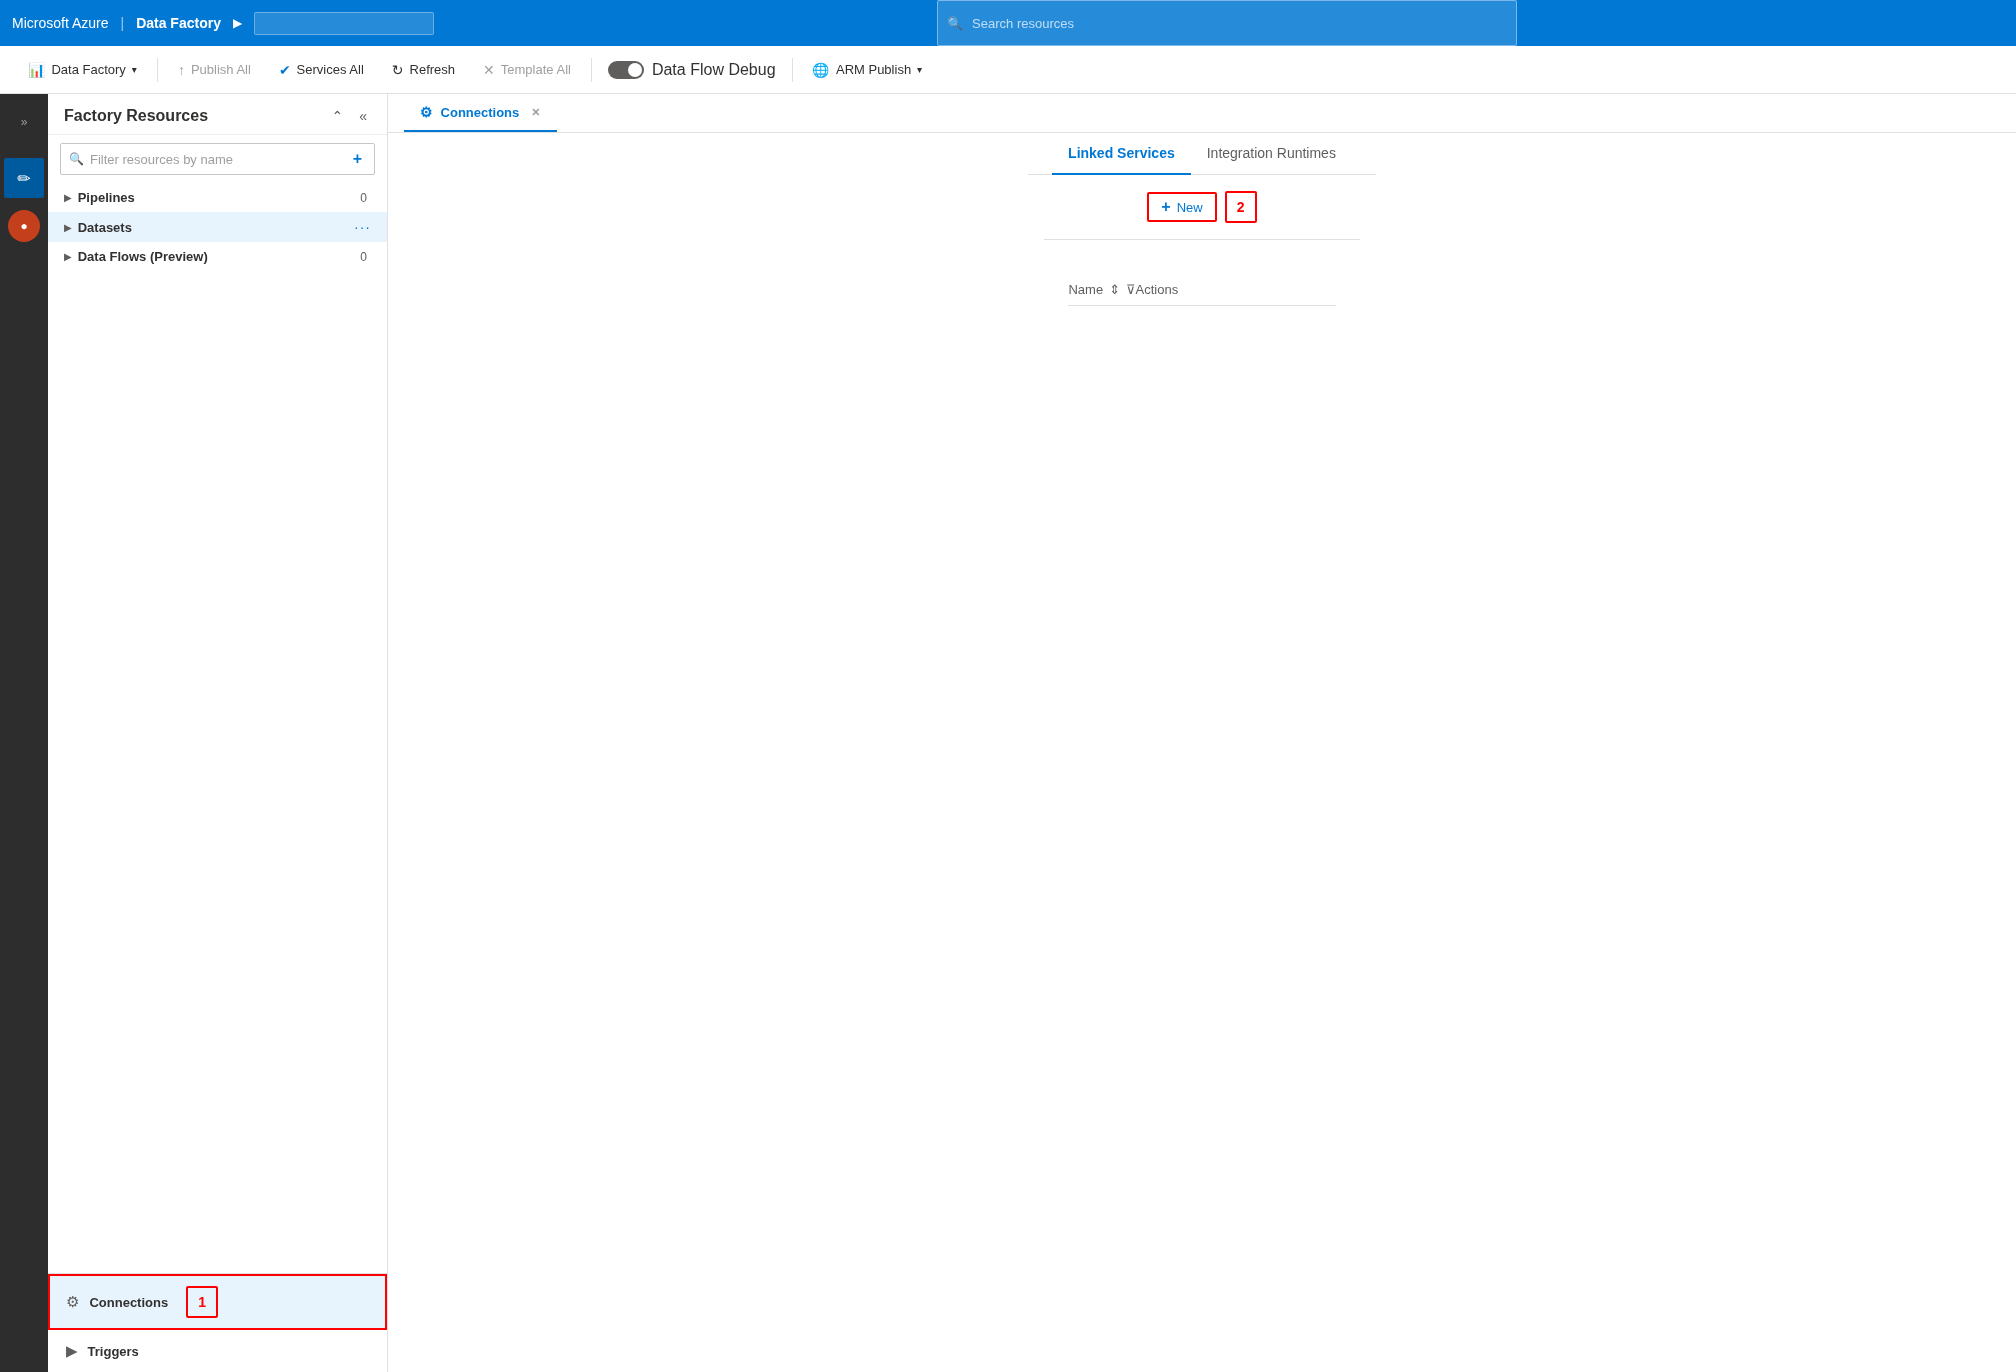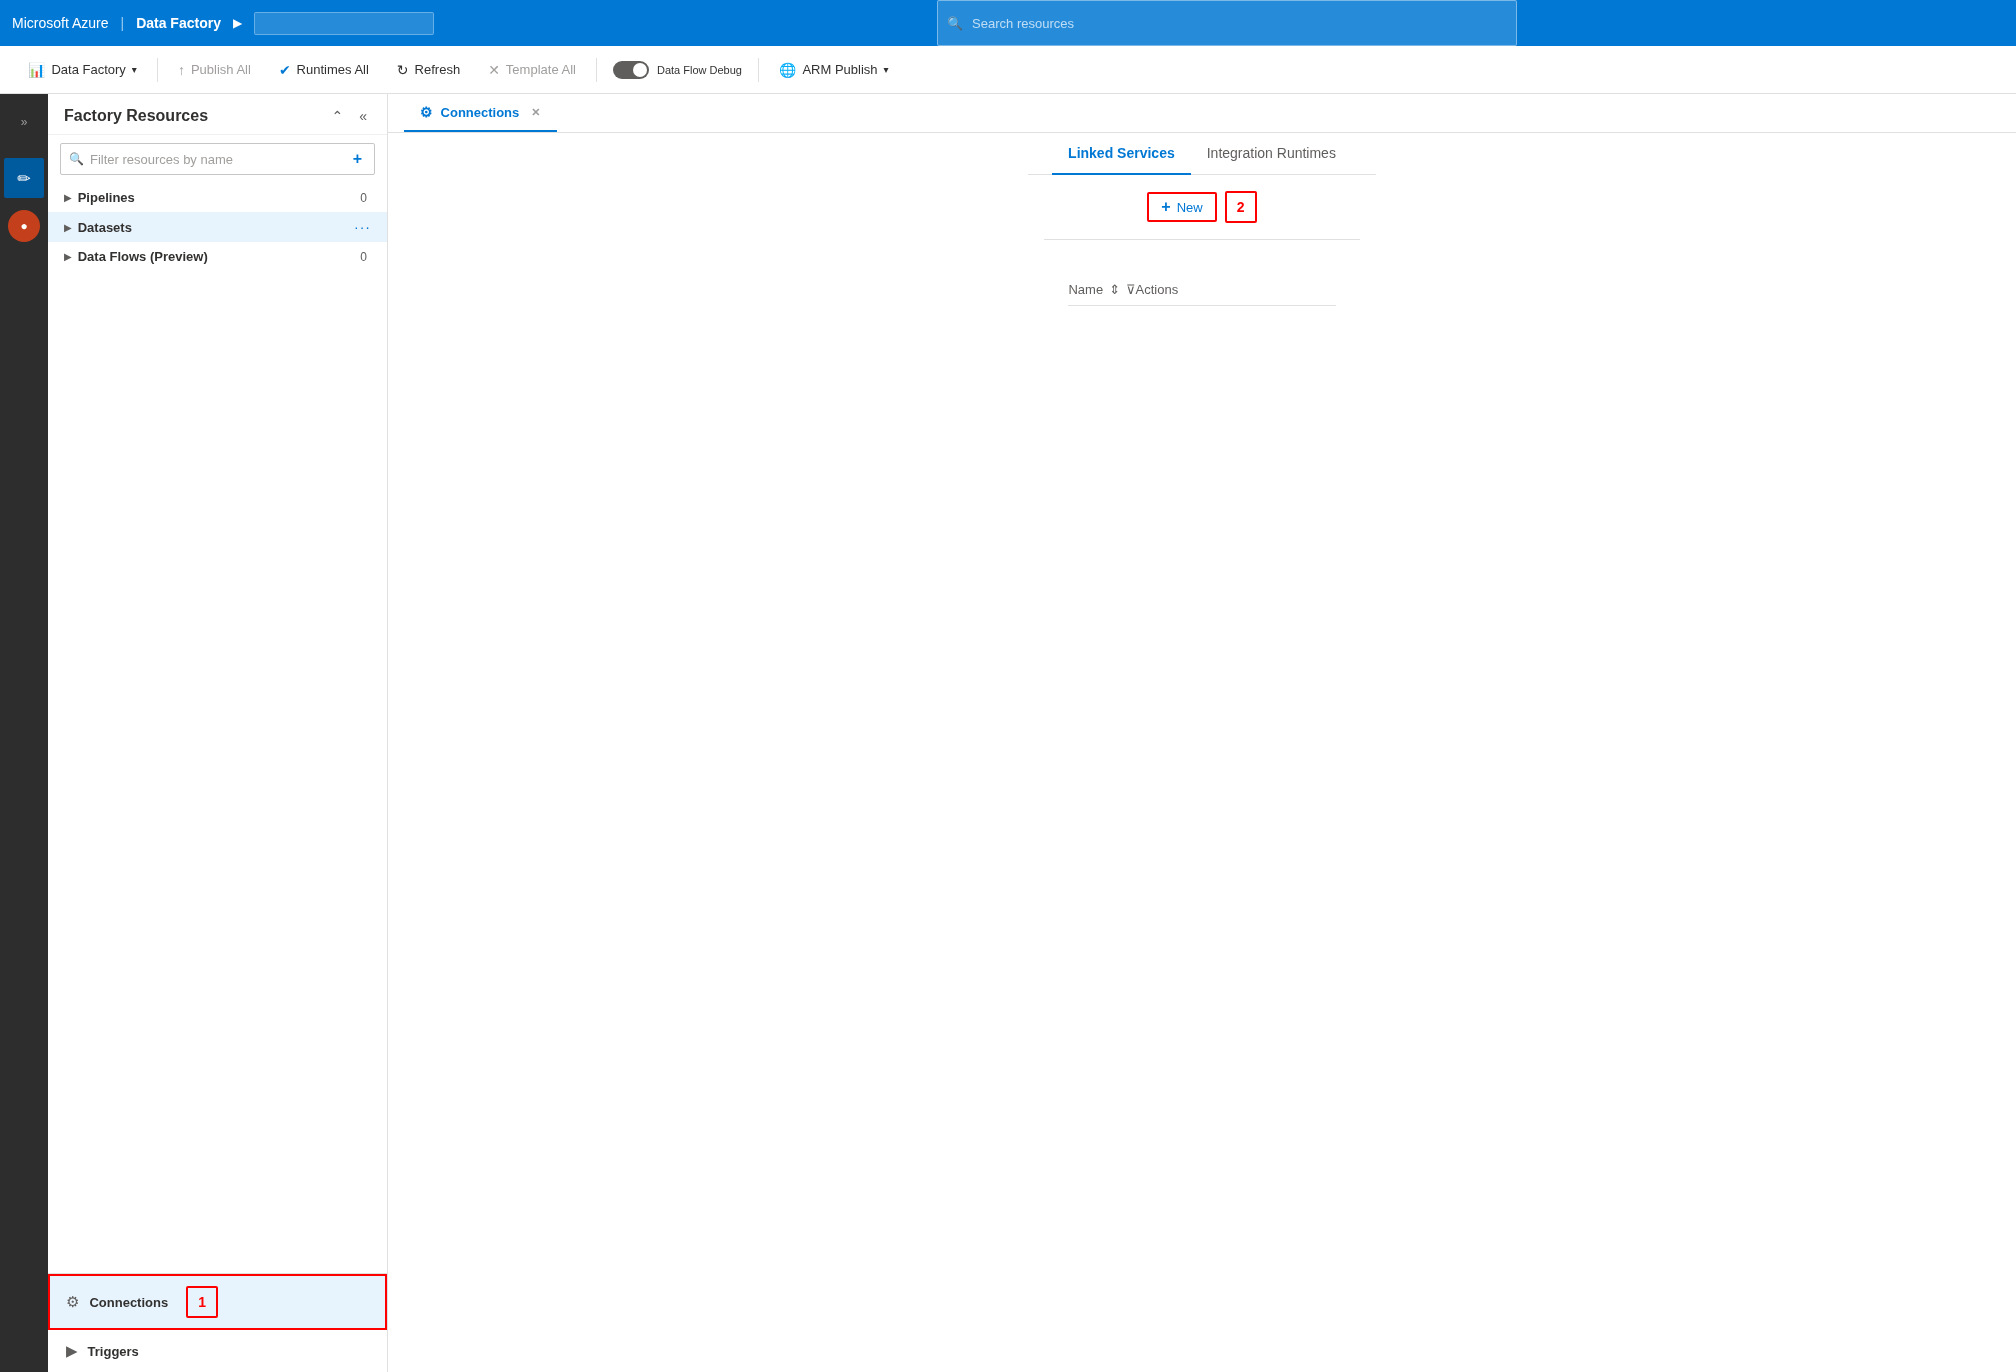--- a/index.html
+++ b/index.html
@@ -84,21 +84,21 @@
       width: 1px;
       height: 24px;
       background: #e0e0e0;
       margin: 0 4px;
     }
     .toolbar-toggle {
       display: flex;
       align-items: center;
       gap: 8px;
       padding: 0 8px;
-      font-size: 11px;
+      font-size: 16px;
       color: #323130;
     }
     .toggle-switch {
       width: 36px;
       height: 18px;
       background: #605e5c;
       border-radius: 9px;
       position: relative;
       cursor: pointer;
     }
@@ -403,21 +403,21 @@
     <span>Data Factory</span>
     <span style="font-size:10px;">▾</span>
   </button>
   <div class="toolbar-separator"></div>
   <button class="toolbar-btn disabled">
     <span class="icon">↑</span>
     <span>Publish All</span>
   </button>
   <button class="toolbar-btn">
     <span class="icon" style="color:#0078d4;">✔</span>
-    <span>Runtimes All</span>
+    <span>Services All</span>
   </button>
   <button class="toolbar-btn">
     <span class="icon">↻</span>
     <span>Refresh</span>
   </button>
   <button class="toolbar-btn disabled">
     <span class="icon">✕</span>
     <span>Template All</span>
   </button>
   <div class="toolbar-separator"></div>

